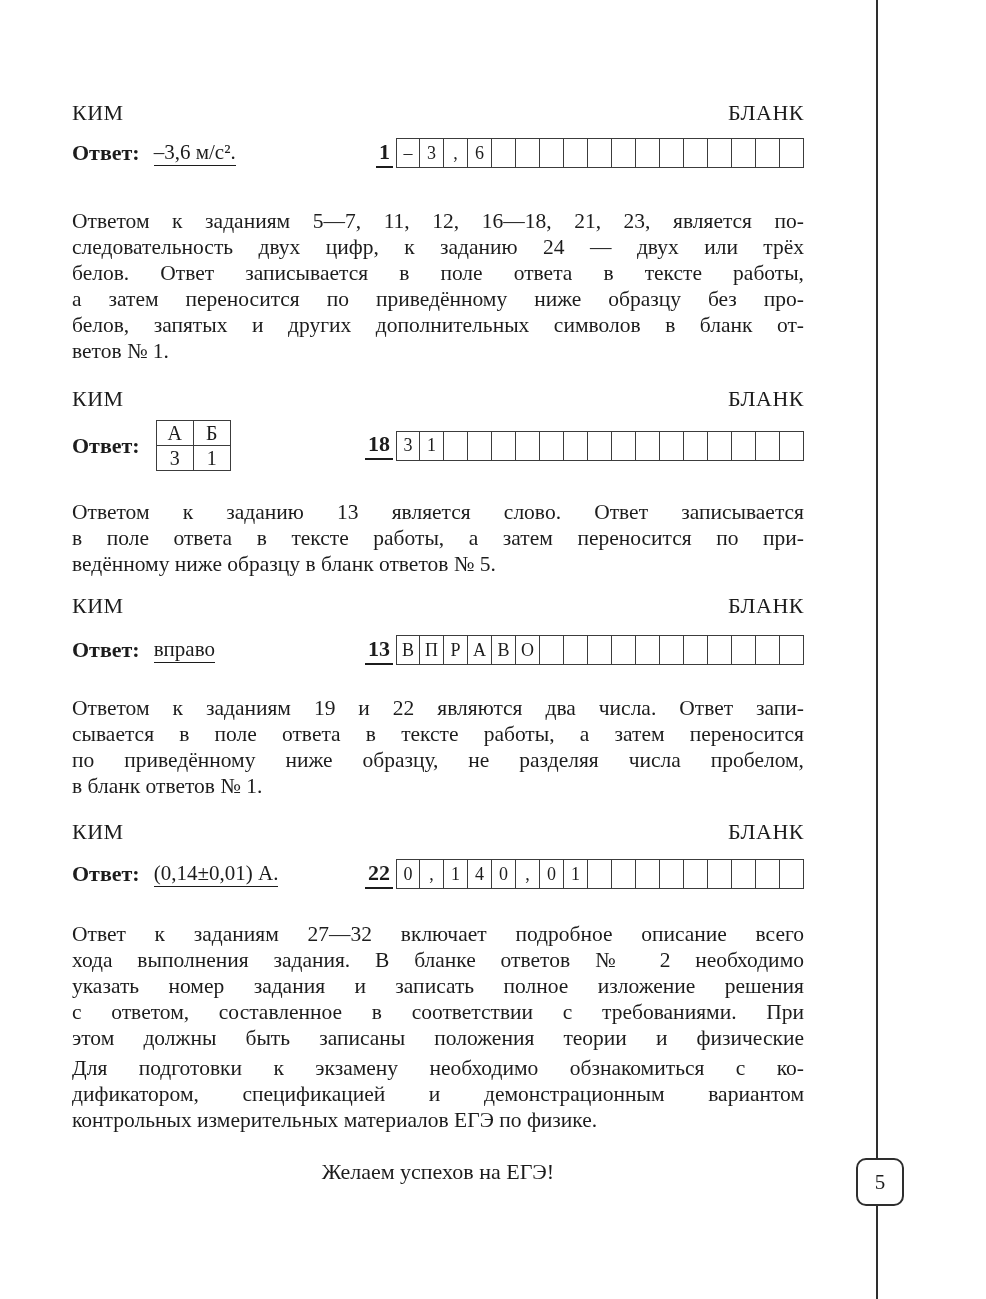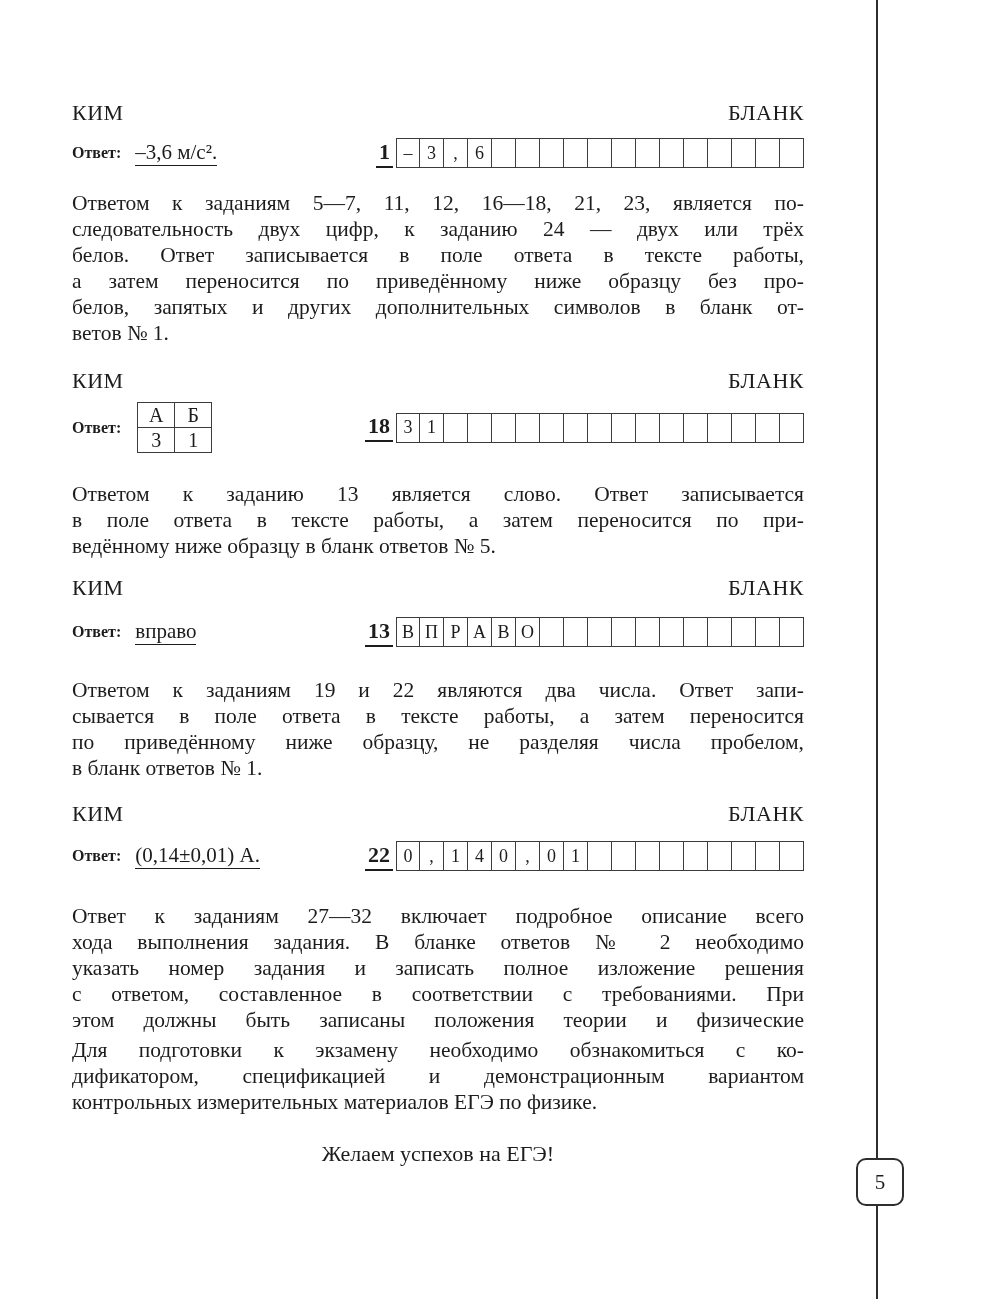--- a/index.html
+++ b/index.html
@@ -9,21 +9,21 @@
   }
   .vline{position:absolute;left:876px;top:0;width:2px;height:1299px;background:#2e2e2e;}
   .pagenum{
     position:absolute;left:856px;top:1158px;width:44px;height:44px;
     border:2px solid #2e2e2e;border-radius:10px;background:#ffffff;
     display:flex;align-items:center;justify-content:center;font-size:21px;
   }
   .content{position:absolute;left:72px;top:100px;width:732px;}
   .hdr{display:flex;justify-content:space-between;font-size:22px;letter-spacing:0.5px;}
   .arow{display:flex;align-items:center;}
-  .albl{font-weight:bold;font-size:16px;white-space:nowrap;}
+  .albl{font-weight:bold;font-size:22px;white-space:nowrap;}
   .aval{margin-left:14px;font-size:21px;border-bottom:1.5px solid #1c1c1c;padding-bottom:0;white-space:nowrap;}
   .spacer{flex:1;}
   .tnum{font-weight:bold;font-size:22px;border-bottom:2px solid #1c1c1c;padding:0 3px 1px 3px;margin-right:3px;}
   .grid{display:flex;}
   .cell{
     width:24px;height:30px;box-sizing:border-box;
     border:1.5px solid #3c3c3c;border-left:none;
     display:flex;align-items:center;justify-content:center;font-size:18px;
   }
   .cell:first-child{border-left:1.5px solid #3c3c3c;}
@@ -70,21 +70,21 @@
           <div class="cell"></div>
           <div class="cell"></div>
           <div class="cell"></div>
           <div class="cell"></div>
           <div class="cell"></div>
           <div class="cell"></div>
           <div class="cell"></div>
           <div class="cell"></div>
         </div>
     </div>
-    <div class="para" style="margin-top:22px;">
+    <div class="para" style="margin-top:40px;">
         <div class="tline">Ответом к заданиям 5—7, 11, 12, 16—18, 21, 23, является по-</div>
         <div class="tline">следовательность двух цифр, к заданию 24 — двух или трёх</div>
         <div class="tline">белов. Ответ записывается в поле ответа в тексте работы,</div>
         <div class="tline">а затем переносится по приведённому ниже образцу без про-</div>
         <div class="tline">белов, запятых и других дополнительных символов в бланк от-</div>
         <div class="tline last">ветов № 1.</div>
       </div>
 
     <div class="hdr" style="margin-top:22px;">
       <span>КИМ</span>

